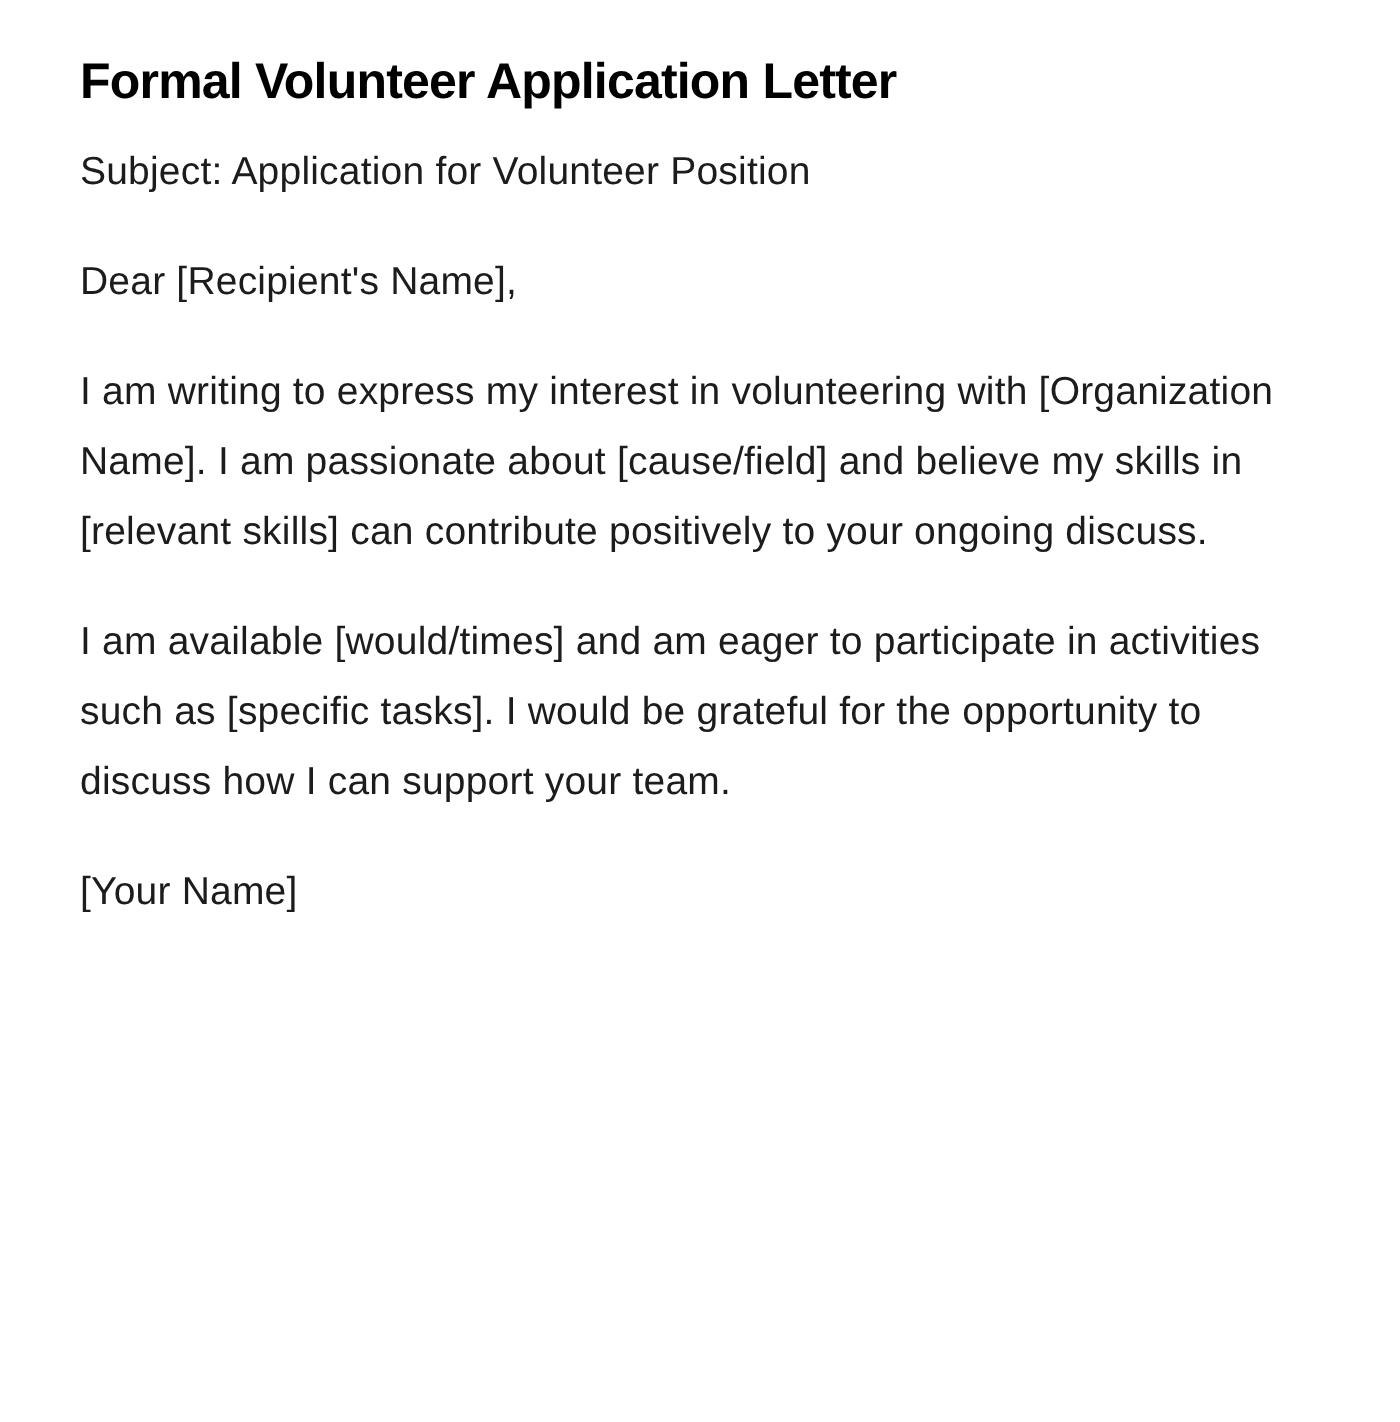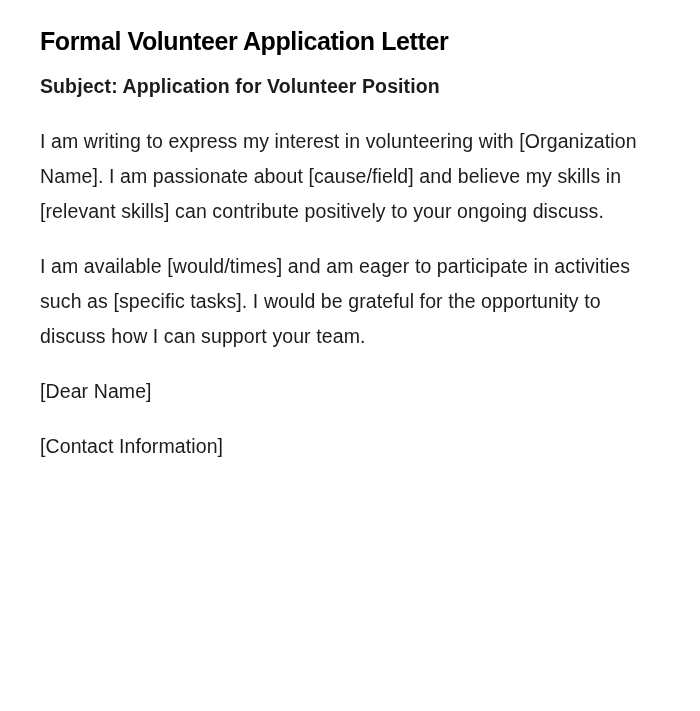--- a/index.html
+++ b/index.html
@@ -28,26 +28,26 @@
       line-height: 34px;
       letter-spacing: -0.4px;
     }
     .para {
       font-size: 19.5px;
       line-height: 35px;
       margin: 0;
       color: #1c1c1c;
       letter-spacing: 0.1px;
     }
-    .subject { margin-top: 11px; font-weight: bold; }
+    .subject { margin-top: 11px; }
     .gap { margin-top: 20px; }
   </style>
 </head>
 <body>
 
 <div class="page">
   <h1 class="title">Formal Volunteer Application Letter</h1>
   <p class="para subject">Subject: Application for Volunteer Position</p>
+  <p class="para gap">Dear [Recipient's Name],</p>
   <p class="para gap">I am writing to express my interest in volunteering with [Organization Name]. I am passionate about [cause/field] and believe my skills in [relevant skills] can contribute positively to your ongoing discuss.</p>
   <p class="para gap">I am available [would/times] and am eager to participate in activities such as [specific tasks]. I would be grateful for the opportunity to discuss how I can support your team.</p>
-  <p class="para gap">[Dear Name]</p>
-  <p class="para gap">[Contact Information]</p>
+  <p class="para gap">[Your Name]</p>
 </div>
 
 </body></html>

